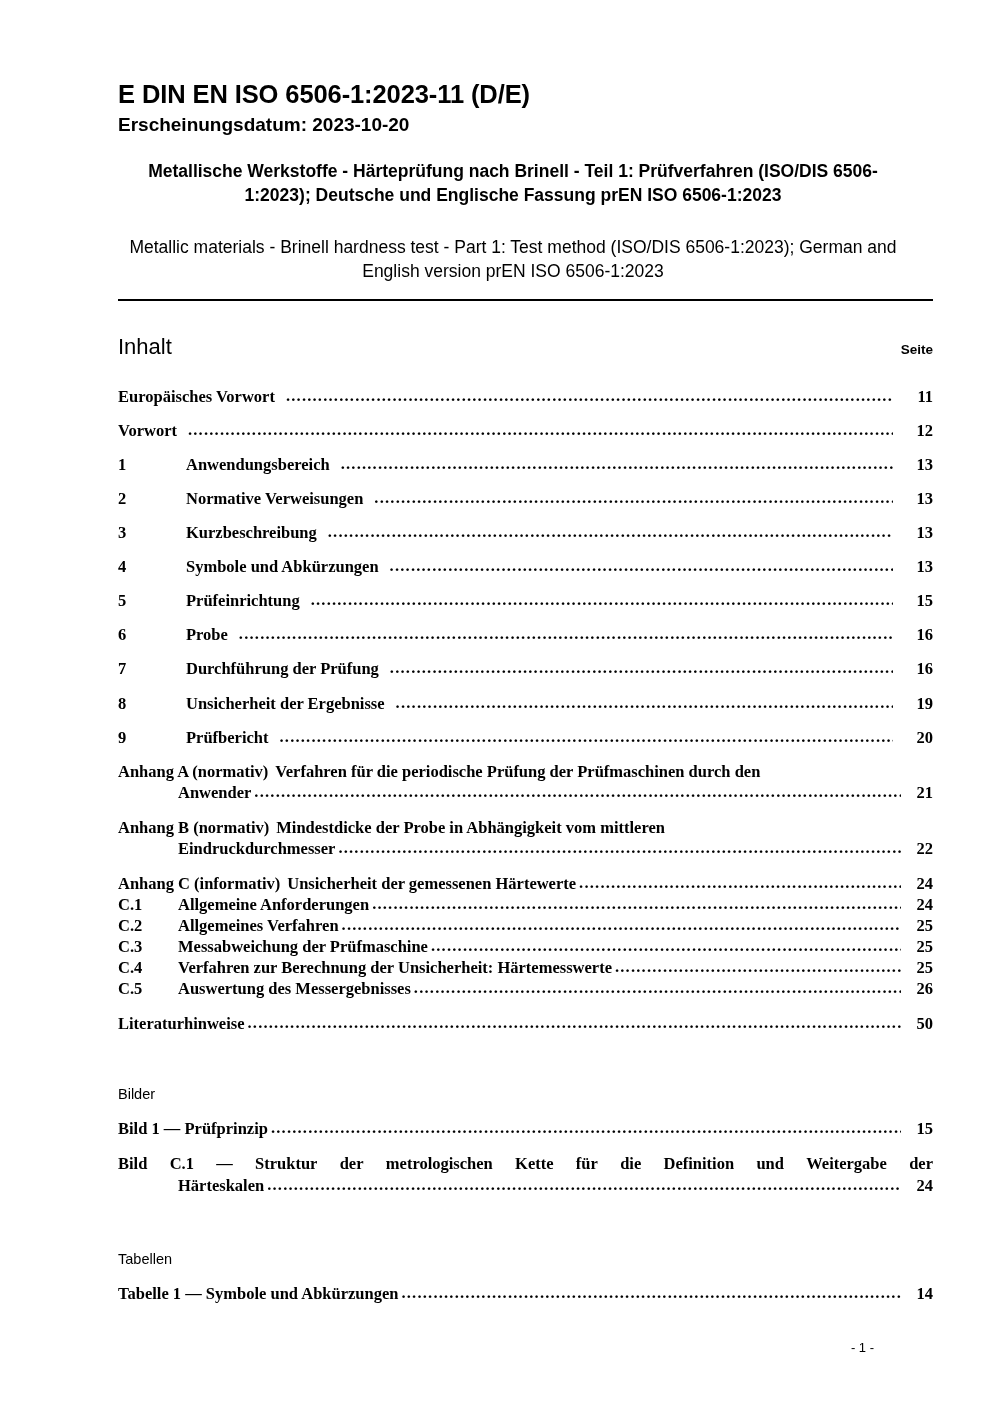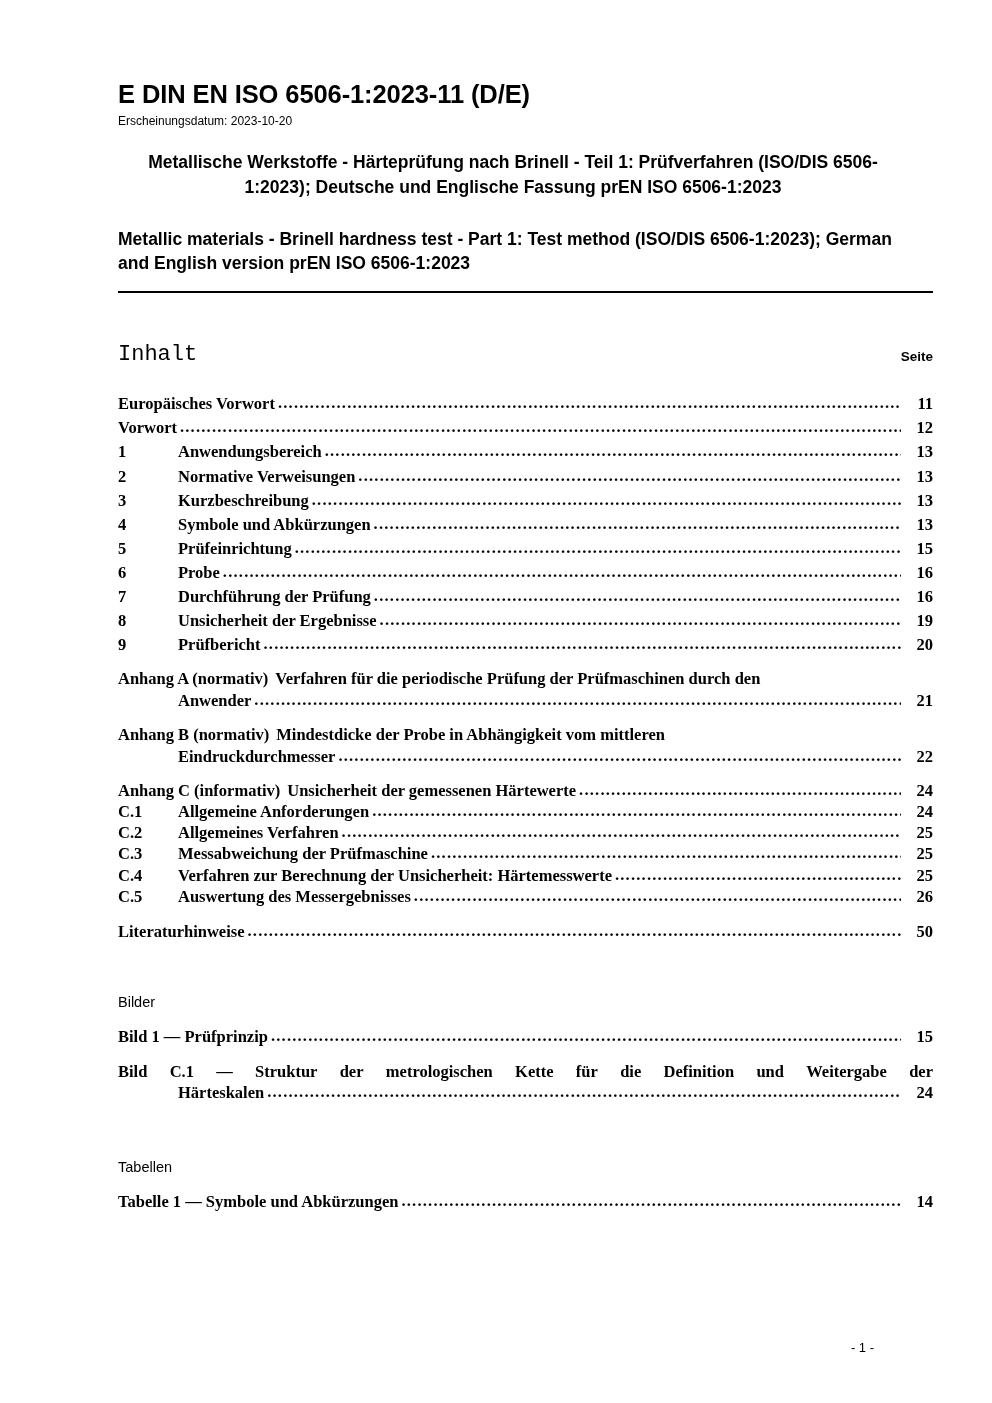--- a/index.html
+++ b/index.html
@@ -28,63 +28,63 @@
   .doc-number {
     font-family: "Liberation Sans", sans-serif;
     font-size: 25.5px;
     font-weight: bold;
     letter-spacing: -0.1px;
     margin: 0 0 6px 0;
     line-height: 1.1;
   }
   .pub-date {
     font-family: "Liberation Sans", sans-serif;
-    font-size: 12px;
-    font-weight: normal;
+    font-size: 19px;
+    font-weight: bold;
     margin: 0 0 22px 0;
     line-height: 1.2;
   }
   .title-de {
     font-family: "Liberation Sans", sans-serif;
     font-size: 17.5px;
     font-weight: bold;
     line-height: 1.38;
     margin: 0 0 28px 0;
     width: 790px;
     text-align: center;
   }
   .title-en {
     font-family: "Liberation Sans", sans-serif;
     font-size: 17.5px;
-    font-weight: bold;
+    font-weight: normal;
     line-height: 1.38;
     margin: 0 0 16px 0;
     width: 790px;
+    text-align: center;
   }
   .rule {
     border: 0;
     border-top: 2px solid #000;
     margin: 10px 0 0 0;
     width: 815px;
   }
 
   
   .toc-head {
     margin-top: 34px;
     display: flex;
     align-items: flex-end;
     justify-content: space-between;
     width: 815px;
   }
   .toc-title {
-    font-family: Liberation Mono, monospace;
+    font-family: Liberation Sans, sans-serif;
     font-size: 22px;
     font-weight: normal;
     line-height: 1.1;
-    margin-top: 16px;
   }
   .toc-page-label {
     font-family: "Liberation Sans", sans-serif;
     font-size: 13.5px;
     font-weight: bold;
     padding-bottom: 3px;
   }
 
   .toc-list {
     margin-top: 26px;
@@ -93,21 +93,22 @@
   .toc-row {
     display: flex;
     align-items: baseline;
     font-family: "Liberation Serif", serif;
     font-weight: bold;
     font-size: 16.5px;
     line-height: 1.28;
     color: #000;
   }
   .toc-row.gap {
-    margin-top: 3px;
+    margin-top: 13px;
+    gap: 8px;
   }
   .toc-row.tight {
     margin-top: 0px;
   }
   .num {
     width: 60px;
     flex: none;
   }
   .num.wide {
     width: auto;

